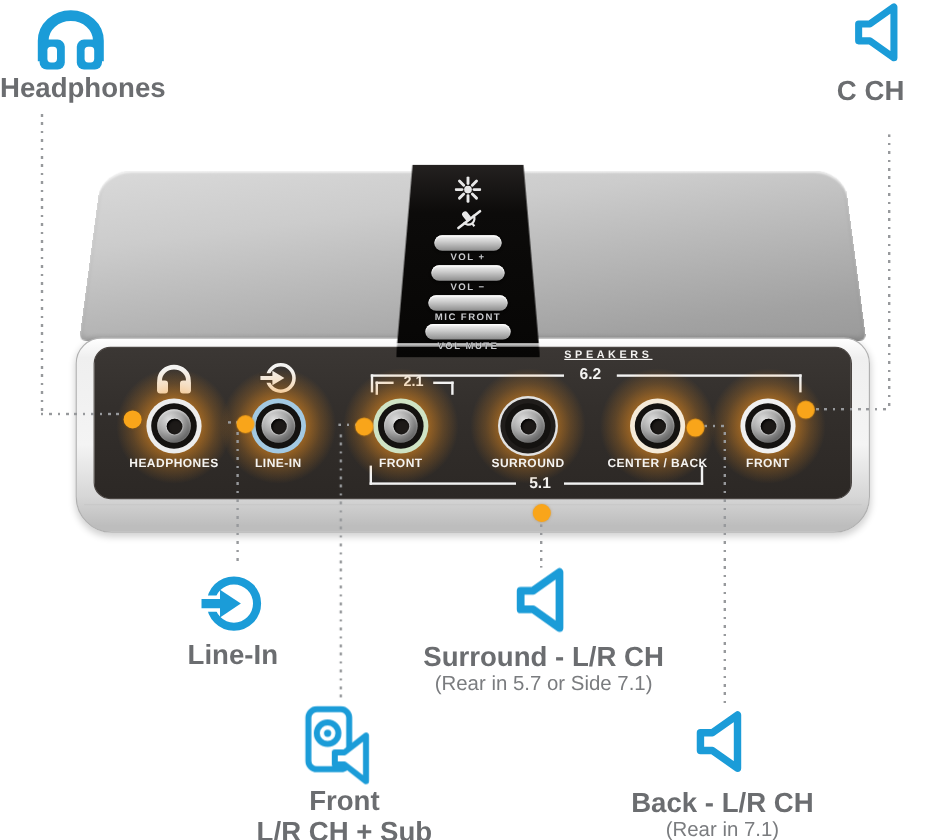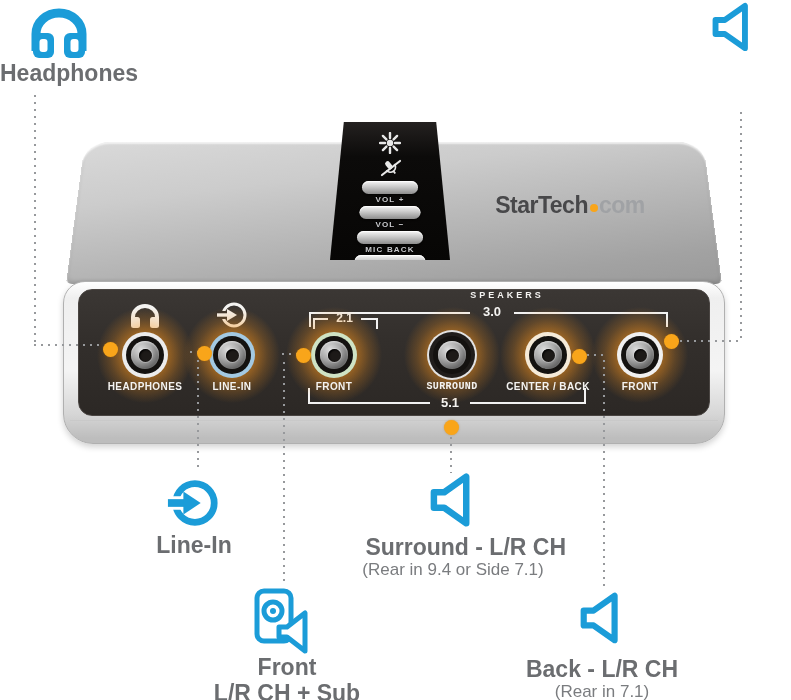--- a/index.html
+++ b/index.html
@@ -28,21 +28,21 @@
   .bezel{position:absolute;left:63px;top:281px;width:662px;height:163px;
          border-radius:22px 22px 30px 30px;border:1px solid #b0b0b0;box-sizing:border-box;
          background:linear-gradient(#ffffff 0%,#efefef 10%,#f4f4f4 55%,#d6d6d6 82%,#bdbdbd 97%);
          box-shadow:0 3px 6px rgba(0,0,0,.18);z-index:8;}
   .bezel-seam{position:absolute;left:70px;top:420px;width:648px;height:1px;background:#c9c9c9;z-index:9;}
   .panel{position:absolute;left:78px;top:289px;width:632px;height:127px;border-radius:14px;
          background:linear-gradient(#3b3734 0%,#332f2c 40%,#2c2825 100%);
          border:1px solid #4a4542;box-sizing:border-box;z-index:10;}
 
   
-  .strip{position:absolute;left:330px;top:122px;width:120px;height:138px;
+  .strip{position:absolute;left:330px;top:137px;width:120px;height:161px;
          clip-path:polygon(11.5% 0,88.5% 0,100% 100%,0 100%);
          background:linear-gradient(#242120 0%,#0c0b0a 25%,#070605 100%);z-index:20;}
   .strip-edge{position:absolute;left:0;top:149px;width:100%;height:3px;
               background:linear-gradient(#efefef,#9b9b9b);opacity:.9;}
   .sbtn{position:absolute;left:50%;transform:translateX(-50%);height:13px;border-radius:7px;
         background:linear-gradient(#f6f6f6 0%,#c9c9c9 45%,#8d8d8d 100%);
         box-shadow:0 1px 2px rgba(0,0,0,.7), inset 0 1px 1px #fff;}
   .sbtn-label{position:absolute;left:50%;transform:translateX(-50%);color:#c9cacd;font-size:8px;
               font-weight:bold;letter-spacing:1.2px;white-space:nowrap;text-shadow:0 -1px 0 #000;}
 
@@ -92,29 +92,27 @@
   <div class="callout-label" style="left:0px;top:60px;width:130px;">Headphones</div>
   <div class="dl-v" style="left:34px;top:95px;height:248px;"></div>
   <div class="dl-h" style="left:34px;top:344px;width:66px;"></div>
 
   <div class="abs" style="left:712px;top:2px;z-index:50">
     <svg width="40" height="50" viewBox="0 0 34 42">
       <path d="M3 15 H11 L28 3 V39 L11 27 H3 Z" fill="#ffffff" stroke="#1b9cd8" stroke-width="5" stroke-linejoin="round"></path>
     </svg>
   </div>
   <div class="callout-label" style="left:660px;top:62px;width:131px;">
+    <div>C CH</div>
   </div>
   <div class="dl-v" style="left:740px;top:112px;height:230px;"></div>
   <div class="dl-h" style="left:680px;top:340px;width:62px;"></div>
 
   <div class="top-face"></div>
 
-  <div class="brand">
-    <span class="nm">StarTech</span><span class="dot"></span><span class="sfx">com</span>
-  </div>
 
   <div class="strip">
     <div class="abs" style="left:49px;top:10px;">
       <svg width="22" height="22" viewBox="0 0 22 22">
         <g stroke="#e8e8e8" stroke-width="2.4" stroke-linecap="round">
           <line x1="11" y1="1" x2="11" y2="6"></line>
             <line x1="11" y1="16" x2="11" y2="21"></line>
           <line x1="1" y1="11" x2="6" y2="11"></line>
             <line x1="16" y1="11" x2="21" y2="11"></line>
           <line x1="3.9" y1="3.9" x2="7.4" y2="7.4"></line>
@@ -133,21 +131,21 @@
           <line x1="11" y1="14" x2="11" y2="17" stroke="#e8e8e8" stroke-width="1.8"></line>
         </g>
         <line x1="2" y1="17" x2="20" y2="3" stroke="#e8e8e8" stroke-width="2.2" stroke-linecap="round"></line>
       </svg>
     </div>
     <div class="sbtn" style="top:59px;width:56px;"></div>
     <div class="sbtn-label" style="top:73px;">VOL +</div>
     <div class="sbtn" style="top:84px;width:61px;"></div>
     <div class="sbtn-label" style="top:98px;">VOL −</div>
     <div class="sbtn" style="top:109px;width:66px;"></div>
-    <div class="sbtn-label" style="top:123px;">MIC BACK</div>
+    <div class="sbtn-label" style="top:123px;">MIC FRONT</div>
     <div class="sbtn" style="top:133px;width:71px;"></div>
     <div class="sbtn-label" style="top:147px;z-index:2">VOL MUTE</div>
     <div class="strip-edge"></div>
   </div>
 
   <div class="bezel"></div>
   <div class="bezel-seam"></div>
   <div class="panel"></div>
 
   <div class="abs" style="left:128px;top:302px;z-index:14">
@@ -159,22 +157,22 @@
   </div>
   <div class="abs" style="left:216px;top:299px;z-index:14">
     <svg width="32" height="32" viewBox="0 0 32 32">
       <circle cx="18" cy="16" r="11" fill="none" stroke="#f4f3f1" stroke-width="3"></circle>
       <line x1="0" y1="16" x2="14" y2="16" stroke="#332f2c" stroke-width="8"></line>
       <line x1="1" y1="16" x2="12" y2="16" stroke="#f4f3f1" stroke-width="3.4"></line>
       <polygon points="11,10 21,16 11,22" fill="#f4f3f1"></polygon>
     </svg>
   </div>
 
-  <div class="ptxt" style="left:452px;top:290px;width:110px;font-size:9px;letter-spacing:3px;">SPEAKERS</div>
-  <div class="ptxt" style="left:472px;top:304px;width:40px;font-size:13px;">3.0</div>
+  <div class="ptxt" style="left:452px;top:290px;width:110px;font-size:9px;letter-spacing:3px;text-decoration:underline;">SPEAKERS</div>
+  <div class="ptxt" style="left:472px;top:304px;width:40px;font-size:13px;">6.2</div>
   <div class="wline" style="left:309px;top:312px;width:161px;"></div>
   <div class="wline" style="left:514px;top:312px;width:154px;"></div>
   <div class="wtick" style="left:309px;top:312px;height:15px;"></div>
   <div class="wtick" style="left:666px;top:312px;height:15px;"></div>
 
   <div class="ptxt" style="left:327px;top:311px;width:35px;font-size:12px;">2.1</div>
   <div class="wline" style="left:313px;top:318px;width:15px;"></div>
   <div class="wline" style="left:361px;top:318px;width:17px;"></div>
   <div class="wtick" style="left:313px;top:318px;height:11px;"></div>
   <div class="wtick" style="left:376px;top:318px;height:11px;"></div>
@@ -202,21 +200,21 @@
     <div class="port-label">LINE-IN</div>
   </div>
   <div class="port" style="left:282px;">
     <div class="glow"></div>
     <div class="ring" style="background: rgb(207, 227, 196);"></div>
     <div class="ring-black"></div>
     <div class="metal"></div>
     <div class="hole"></div>
     <div class="port-label">FRONT</div>
   </div>
-  <div class="port port-surround" style="left:400px;font-family:Liberation Mono, monospace;">
+  <div class="port port-surround" style="left:388px;">
     <div class="glow"></div>
     <div class="ring" style="background: rgb(32, 29, 27);"></div>
     <div class="ring-black"></div>
     <div class="metal"></div>
     <div class="hole"></div>
     <div class="port-label">SURROUND</div>
   </div>
   <div class="port" style="left:496px;">
     <div class="glow"></div>
     <div class="ring" style="background: rgb(245, 234, 216);"></div>
@@ -250,22 +248,22 @@
       <polygon points="18,16 36,28 18,40" fill="#1b9cd8"></polygon>
     </svg>
   </div>
   <div class="callout-label" style="left:132px;top:532px;width:124px;">Line-In</div>
 
   <div class="abs" style="left:430px;top:472px;z-index:50">
     <svg width="44" height="56" viewBox="0 0 34 42">
       <path d="M3 15 H11 L28 3 V39 L11 27 H3 Z" fill="#ffffff" stroke="#1b9cd8" stroke-width="5" stroke-linejoin="round"></path>
     </svg>
   </div>
-  <div class="callout-label" style="left:340px;top:534px;width:226px;text-align:right;">Surround - L/R CH</div>
-  <div class="callout-note" style="left:340px;top:560px;width:226px;">(Rear in 9.4 or Side 7.1)</div>
+  <div class="callout-label" style="left:340px;top:534px;width:226px;">Surround - L/R CH</div>
+  <div class="callout-note" style="left:340px;top:560px;width:226px;">(Rear in 5.7 or Side 7.1)</div>
 
   <div class="abs" style="left:254px;top:588px;z-index:50">
     <svg width="62" height="66" viewBox="0 0 62 66">
       <rect x="3" y="3" width="34" height="50" rx="7" fill="#ffffff" stroke="#1b9cd8" stroke-width="5"></rect>
       <circle cx="19" cy="23" r="9" fill="#ffffff" stroke="#1b9cd8" stroke-width="5"></circle>
       <circle cx="19" cy="23" r="3" fill="#1b9cd8"></circle>
       <path d="M25 39 H33 L51 25 V63 L33 49 H25 Z" fill="#ffffff" stroke="#1b9cd8" stroke-width="5" stroke-linejoin="round"></path>
     </svg>
   </div>
   <div class="callout-label" style="left:212px;top:654px;width:150px;">

